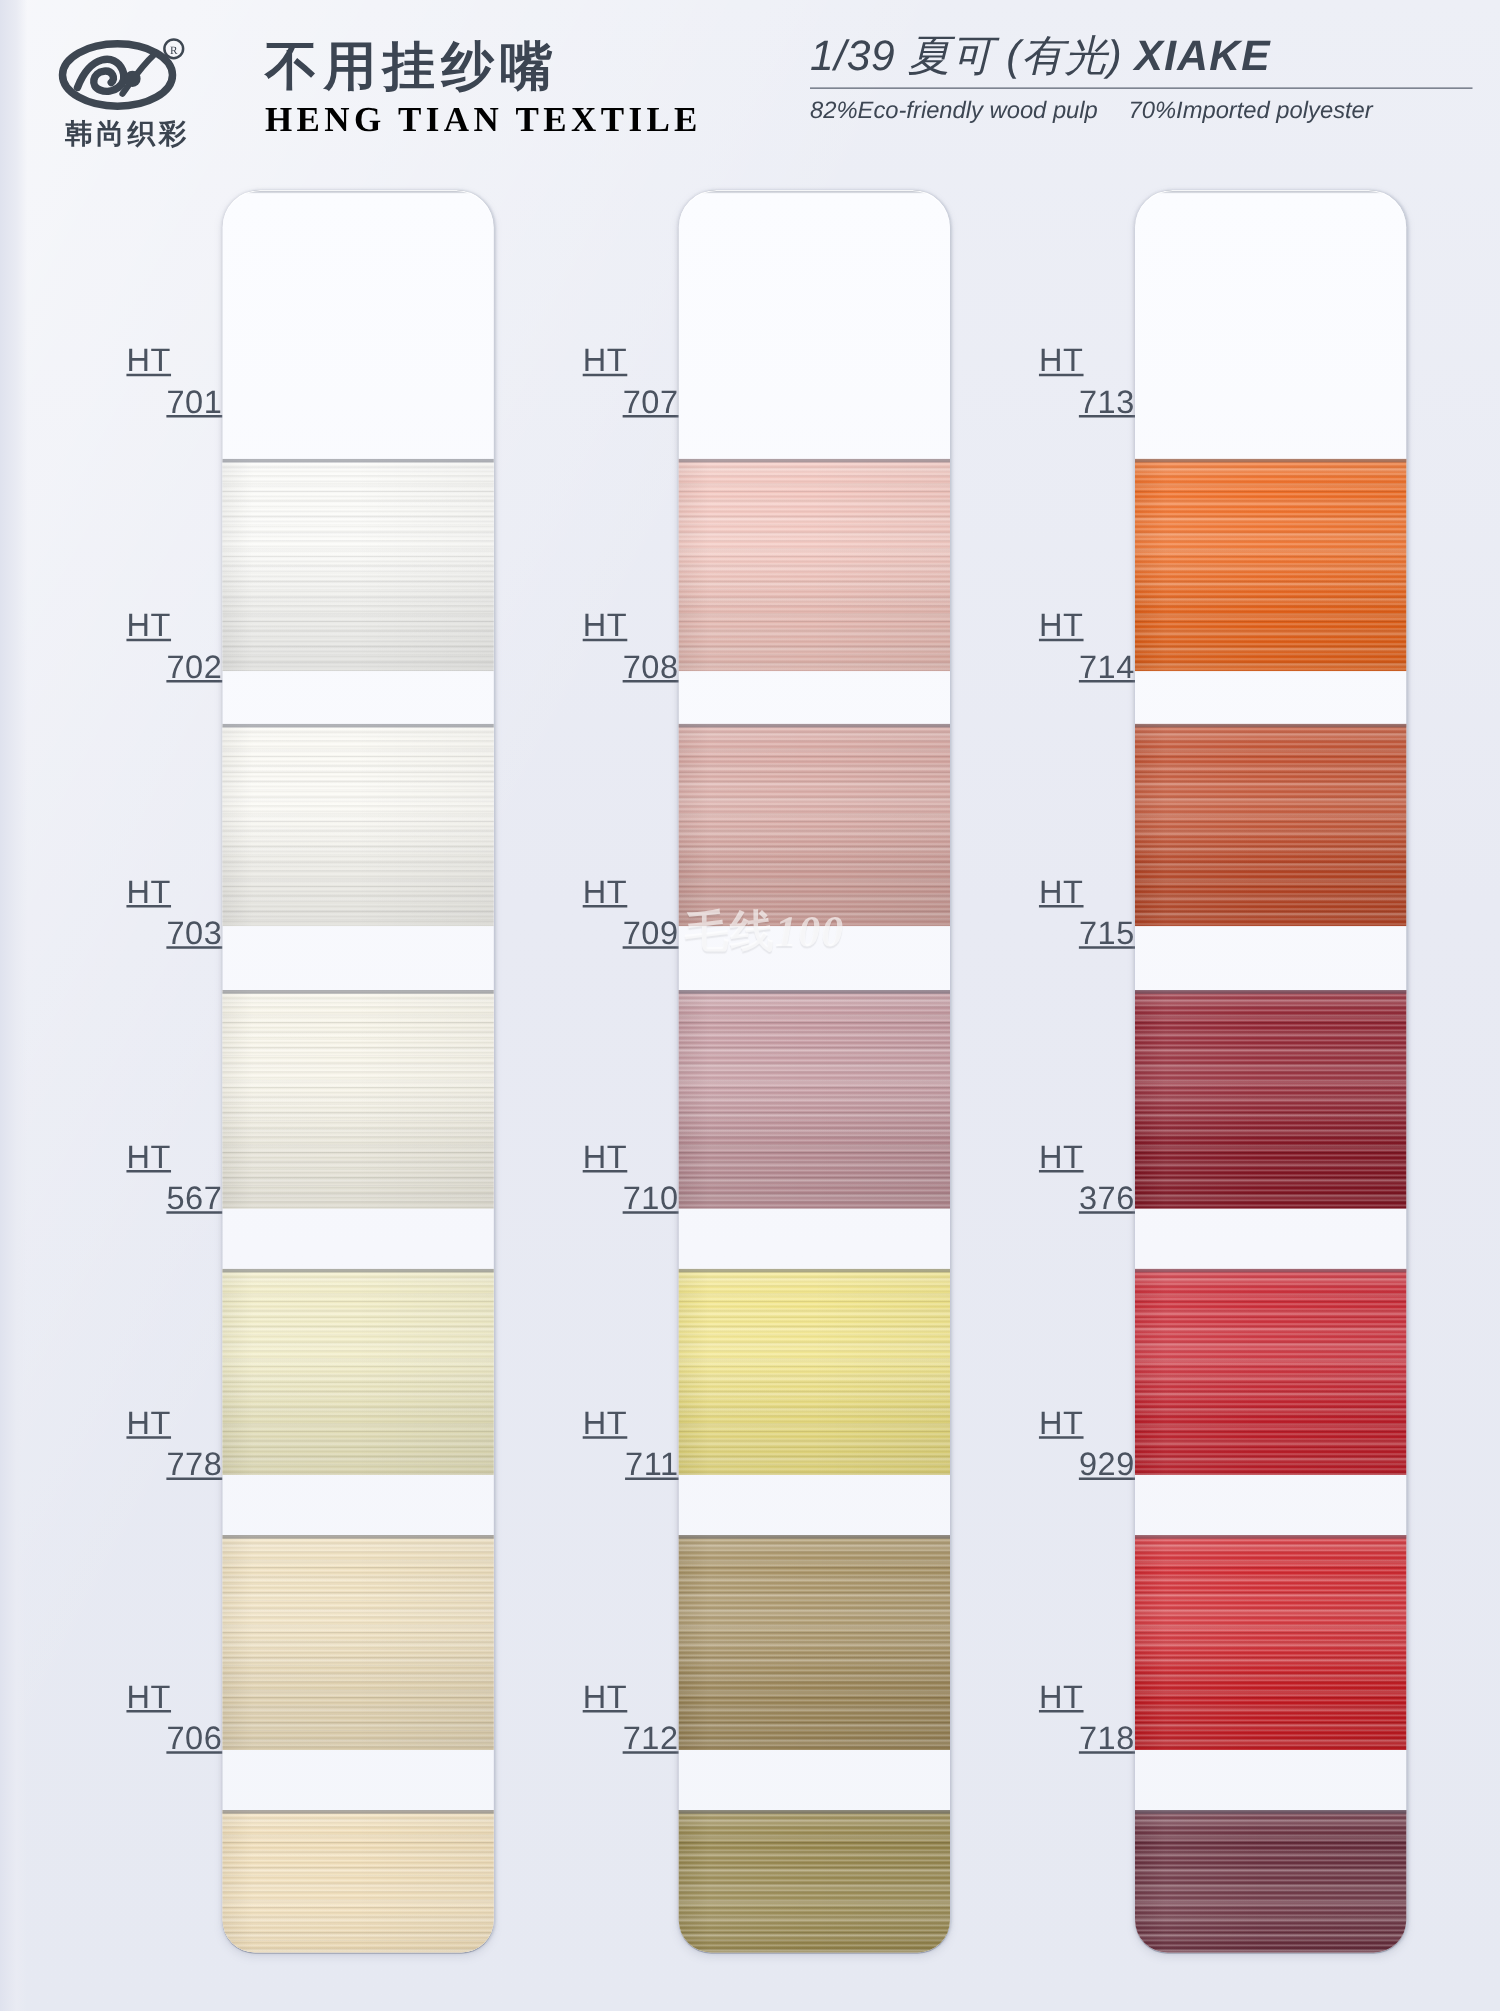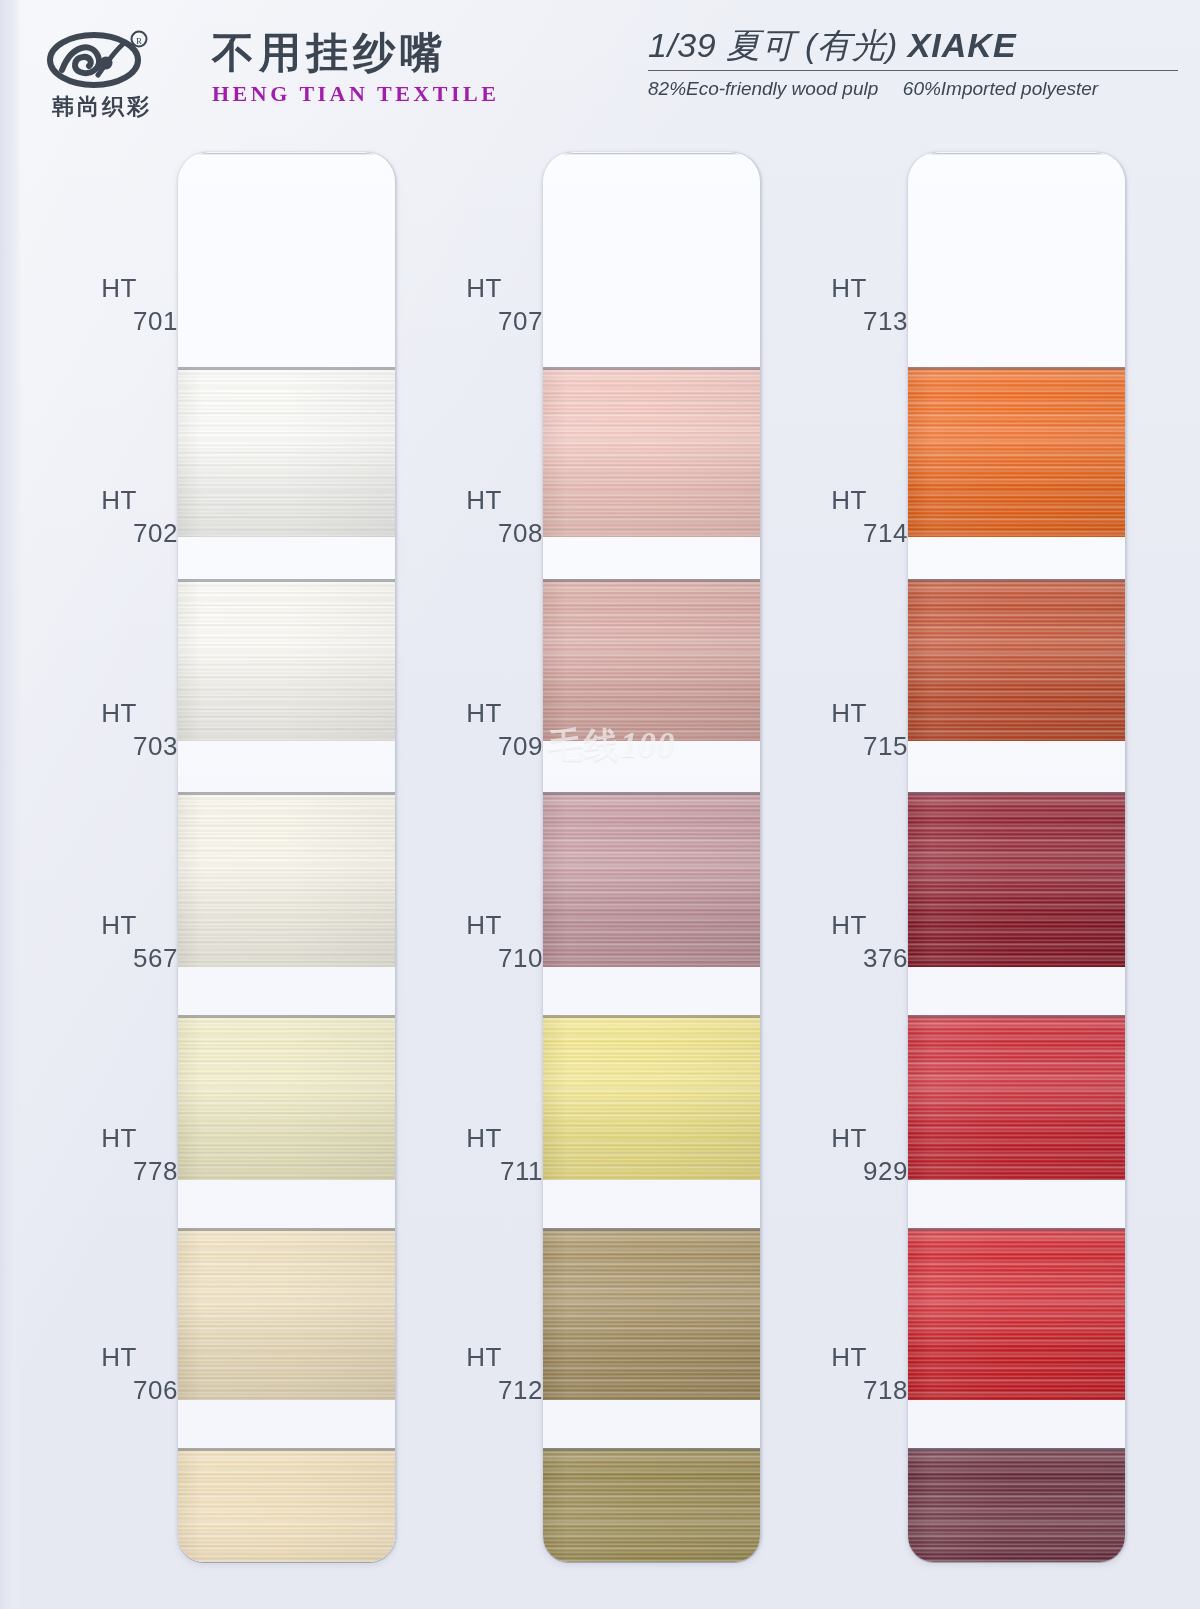--- a/index.html
+++ b/index.html
@@ -65,24 +65,24 @@
     font-size: 42px;
     font-weight: 700;
     letter-spacing: 5px;
     color: #3c4552;
     line-height: 1.0;
     white-space: nowrap;
   }
   .brand-en {
     margin-top: 7px;
     font-family: "Liberation Serif", serif;
-    font-size: 22px;
+    font-size: 28px;
     font-weight: 700;
     letter-spacing: 3.5px;
-    color: #a21caf;
+    color: #000000;
     white-space: nowrap;
   }
 
   #spec {
     position: absolute;
     right: 22px; top: 26px;
     width: 530px;
     text-align: left;
     font-style: italic;
   }
@@ -138,20 +138,21 @@
   }
   .label {
     position: absolute;
     left: 0;
     width: 118px;
     text-align: center;
     color: #4b5360;
     font-size: 26px;
     line-height: 1.28;
     letter-spacing: 0.5px;
+    text-decoration: underline;
   }
   .label .ht  { display: block; }
   .label .num { display: block; text-align: right; }
 
   
   .card {
     position: absolute;
     left: 118px; top: 0;
     width: 217px;
     height: 1410px;
@@ -288,21 +289,21 @@
   <div id="spec">
     <div class="spec-title">
       <span class="tt-latin">1/39</span>
       <span class="tt-latin">夏可 (有光)</span>
       <span class="tt-code">XIAKE</span>
     </div>
     <div class="spec-rule"></div>
     <div class="spec-comp">
       <span>82%Eco-friendly wood pulp</span>
       <span class="gap"></span>
-      <span>60%Imported polyester</span>
+      <span>70%Imported polyester</span>
     </div>
   </div>
 </div>
 
 <div id="board">
     <div class="column col-1">
       <div class="labels">
         <div class="label" style="top: 120px;">
           <span class="ht">HT</span>
           <span class="num">701</span>

